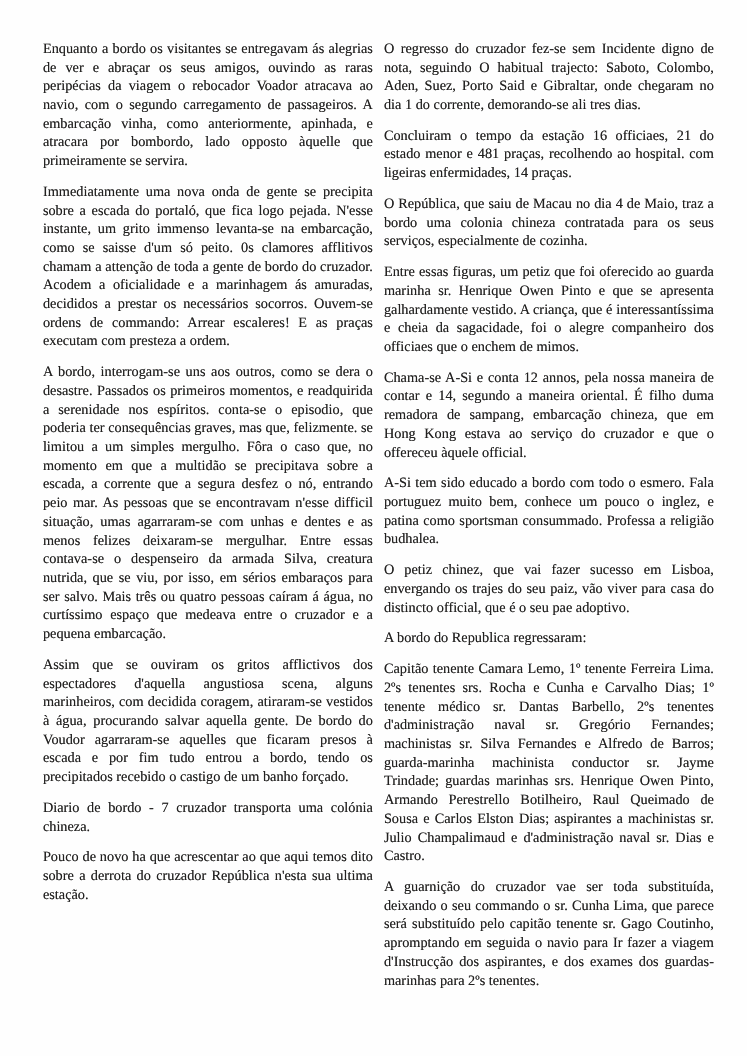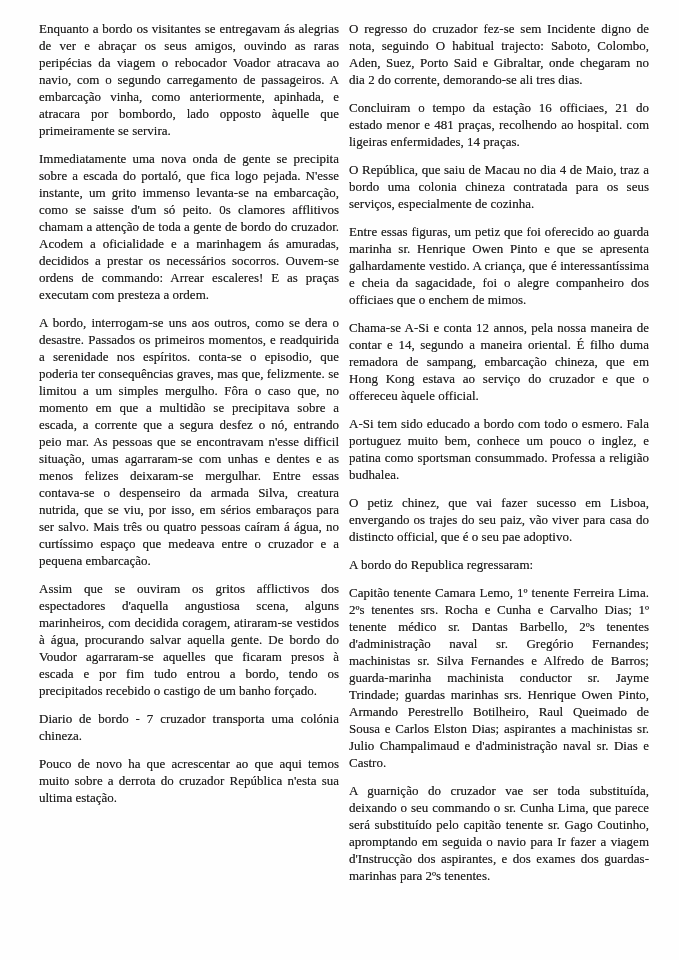--- a/index.html
+++ b/index.html
@@ -11,21 +11,21 @@
     width: 679px;
     height: 960px;
     overflow: hidden;
     font-family: "Liberation Serif", "DejaVu Serif", serif;
   }
   .page {
     box-sizing: border-box;
     width: 679px;
     height: 960px;
     background: #fefefe;
-    padding: 20px 30px 10px 39px;
+    padding: 35px 30px 10px 39px;
     display: grid;
     grid-template-columns: 1fr 1fr;
     column-gap: 10px;
   }
   .column {
     font-size: 13px;
     line-height: 17px;
     color: #222120;
     text-align: justify;
     text-shadow: 0 0 0.4px rgba(20,20,20,0.55); 
@@ -39,24 +39,24 @@
 </head>
 <body>
 
 <div class="page">
   <div class="column" id="left-column">
       <p>Enquanto a bordo os visitantes se entregavam ás alegrias de ver e abraçar os seus amigos, ouvindo as raras peripécias da viagem o rebocador Voador atracava ao navio, com o segundo carregamento de passageiros. A embarcação vinha, como anteriormente, apinhada, e atracara por bombordo, lado opposto àquelle que primeiramente se servira.</p>
       <p>Immediatamente uma nova onda de gente se precipita sobre a escada do portaló, que fica logo pejada. N'esse instante, um grito immenso levanta-se na embarcação, como se saisse d'um só peito. 0s clamores afflitivos chamam a attenção de toda a gente de bordo do cruzador. Acodem a oficialidade e a marinhagem ás amuradas, decididos a prestar os necessários socorros. Ouvem-se ordens de commando: Arrear escaleres! E as praças executam com presteza a ordem.</p>
       <p>A bordo, interrogam-se uns aos outros, como se dera o desastre. Passados os primeiros momentos, e readquirida a serenidade nos espíritos. conta-se o episodio, que poderia ter consequências graves, mas que, felizmente. se limitou a um simples mergulho. Fôra o caso que, no momento em que a multidão se precipitava sobre a escada, a corrente que a segura desfez o nó, entrando peio mar. As pessoas que se encontravam n'esse difficil situação, umas agarraram-se com unhas e dentes e as menos felizes deixaram-se mergulhar. Entre essas contava-se o despenseiro da armada Silva, creatura nutrida, que se viu, por isso, em sérios embaraços para ser salvo. Mais três ou quatro pessoas caíram á água, no curtíssimo espaço que medeava entre o cruzador e a pequena embarcação.</p>
       <p><span>Assim que se ouviram os gritos afflictivos dos espectadores d'aquella angustiosa scena, alguns marinheiros, com decidida coragem, atiraram-se vestidos à água, procurando salvar aquella gente. De bordo do </span><span class="italic">Voudor</span><span> agarraram-se aquelles que ficaram presos à escada e por fim tudo entrou a bordo, tendo os precipitados recebido o castigo de um banho forçado.</span></p>
       <p>Diario de bordo - 7 cruzador transporta uma colónia chineza.</p>
-      <p>Pouco de novo ha que acrescentar ao que aqui temos muito sobre a derrota do cruzador República n'esta sua ultima estação.</p>
+      <p>Pouco de novo ha que acrescentar ao que aqui temos dito sobre a derrota do cruzador República n'esta sua ultima estação.</p>
     </div>
   <div class="column" id="right-column">
-      <p>O regresso do cruzador fez-se sem Incidente digno de nota, seguindo O habitual trajecto: Saboto, Colombo, Aden, Suez, Porto Said e Gibraltar, onde chegaram no dia 2 do corrente, demorando-se ali tres dias.</p>
+      <p>O regresso do cruzador fez-se sem Incidente digno de nota, seguindo O habitual trajecto: Saboto, Colombo, Aden, Suez, Porto Said e Gibraltar, onde chegaram no dia 1 do corrente, demorando-se ali tres dias.</p>
       <p>Concluiram o tempo da estação 16 officiaes, 21 do estado menor e 481 praças, recolhendo ao hospital. com ligeiras enfermidades, 14 praças.</p>
       <p>O República, que saiu de Macau no dia 4 de Maio, traz a bordo uma colonia chineza contratada para os seus serviços, especialmente de cozinha.</p>
       <p>Entre essas figuras, um petiz que foi oferecido ao guarda marinha sr. Henrique Owen Pinto e que se apresenta galhardamente vestido. A criança, que é interessantíssima e cheia da sagacidade, foi o alegre companheiro dos officiaes que o enchem de mimos.</p>
       <p>Chama-se A-Si e conta 12 annos, pela nossa maneira de contar e 14, segundo a maneira oriental. É filho duma remadora de sampang, embarcação chineza, que em Hong Kong estava ao serviço do cruzador e que o offereceu àquele official.</p>
       <p>A-Si tem sido educado a bordo com todo o esmero. Fala portuguez muito bem, conhece um pouco o inglez, e patina como sportsman consummado. Professa a religião budhalea.</p>
       <p>O petiz chinez, que vai fazer sucesso em Lisboa, envergando os trajes do seu paiz, vão viver para casa do distincto official, que é o seu pae adoptivo.</p>
       <p>A bordo do Republica regressaram:</p>
       <p>Capitão tenente Camara Lemo, 1º tenente Ferreira Lima. 2ºs tenentes srs. Rocha e Cunha e Carvalho Dias; 1º tenente médico sr. Dantas Barbello, 2ºs tenentes d'administração naval sr. Gregório Fernandes; machinistas sr. Silva Fernandes e Alfredo de Barros; guarda-marinha machinista conductor sr. Jayme Trindade; guardas marinhas srs. Henrique Owen Pinto, Armando Perestrello Botilheiro, Raul Queimado de Sousa e Carlos Elston Dias; aspirantes a machinistas sr. Julio Champalimaud e d'administração naval sr. Dias e Castro.</p>
       <p>A guarnição do cruzador vae ser toda substituída, deixando o seu commando o sr. Cunha Lima, que parece será substituído pelo capitão tenente sr. Gago Coutinho, apromptando em seguida o navio para Ir fazer a viagem d'Instrucção dos aspirantes, e dos exames dos guardas-marinhas para 2ºs tenentes.</p>
     </div>

